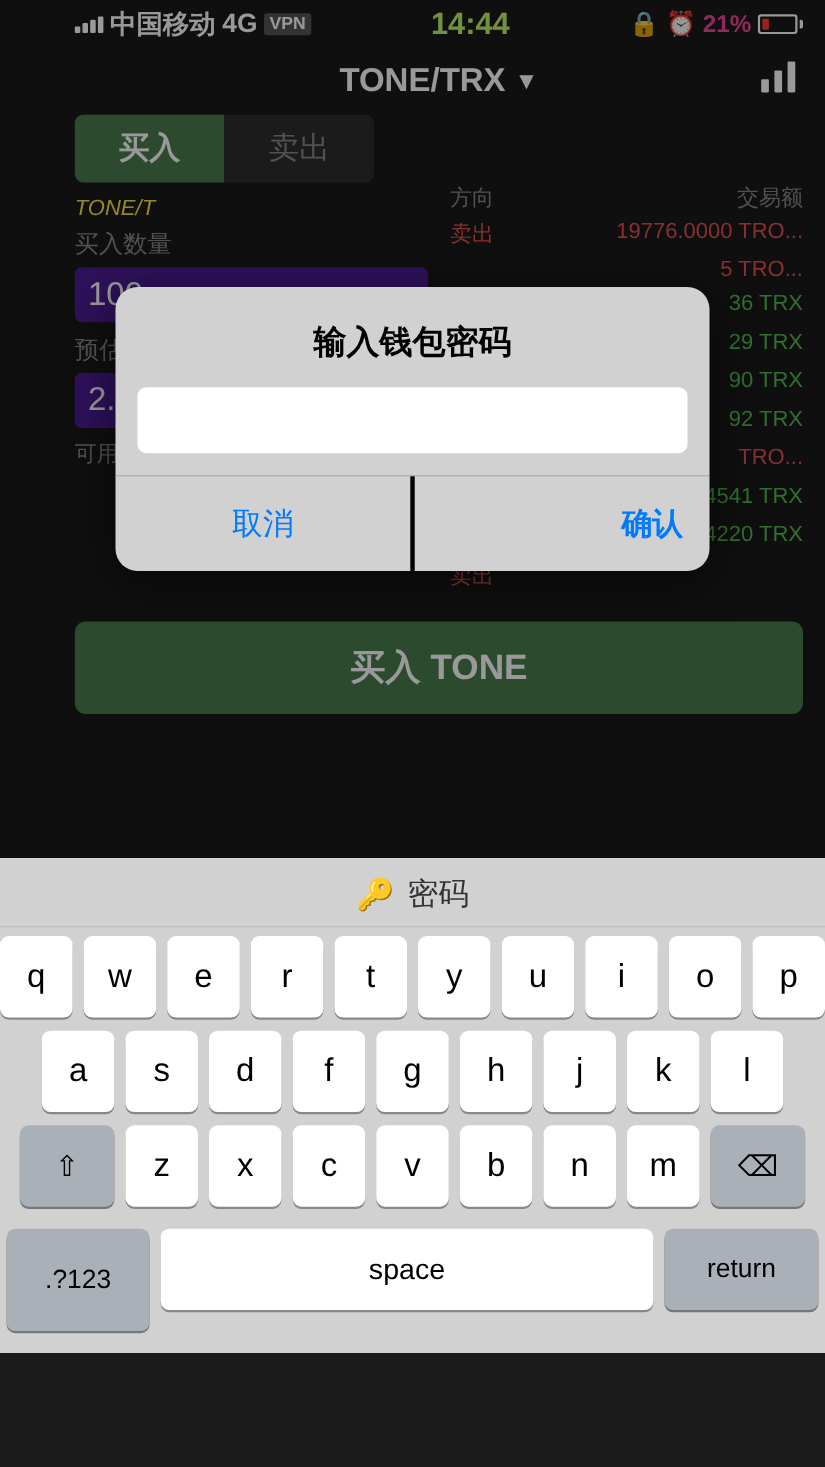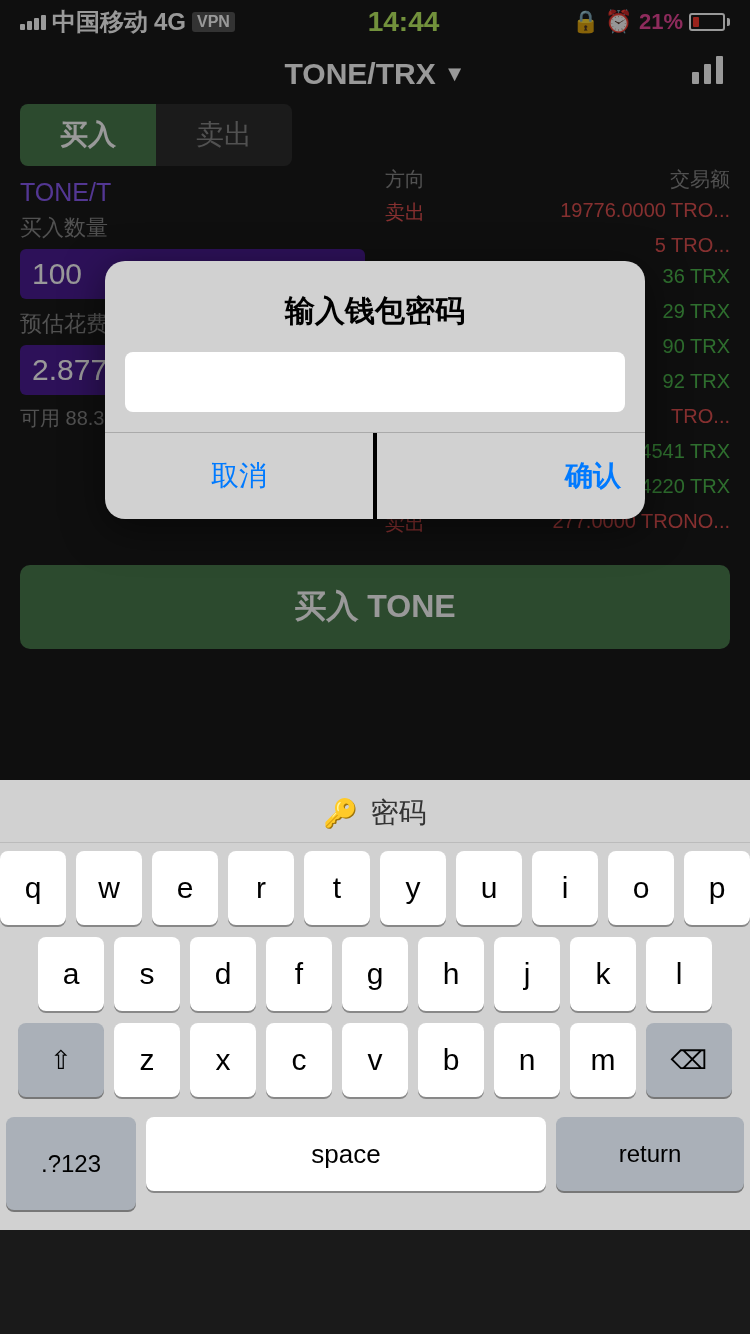--- a/index.html
+++ b/index.html
@@ -232,20 +232,21 @@
       border: none;
       background: transparent;
       cursor: pointer;
     }
 
     
     .app-area {
       position: relative;
       background: #1a1a1a;
       min-height: 780px;
+      padding-left: 48px;
     }
 
     
     .keyboard-area {
       background: #d1d1d1;
       padding: 0;
     }
     .keyboard-password-bar {
       background: #d1d1d1;
       display: flex;
@@ -294,21 +295,21 @@
       align-items: center;
       justify-content: center;
       box-shadow: 0 2px 0 #777;
       cursor: pointer;
       border: none;
     }
     .key-shift { width: 86px; }
     .key-backspace { width: 86px; }
     .key-123 { width: 130px; }
     .key-space { flex: 1; }
-    .key-return { width: 188px; }
+    .key-return { width: 140px; }
     .bottom-row {
       display: flex;
       gap: 10px;
       padding: 0 6px 20px;
     }
   </style>
 </head>
 <body>
 
 <div class="app-area">
@@ -353,21 +354,21 @@
     </div>
   </div>
 
   <div style="display:flex; padding: 0 20px 10px; gap: 20px; align-items: flex-start;">
 
     <div style="flex:1;">
       <div class="trade-tabs" style="padding:0 0 12px 0;">
         <button class="tab-buy">买入</button>
         <button class="tab-sell">卖出</button>
       </div>
-      <div class="trade-label" style="font-size:25px;color:#8b5cf6;margin-bottom:6px;">TONE/T</div>
+      <div class="trade-label" style="font-size:20px;color:#fde047;margin-bottom:6px;font-style:italic;">TONE/T</div>
       <div class="trade-label">买入数量</div>
       <div class="trade-input-row">
         <span class="trade-input-value">100</span>
       </div>
       <div class="trade-label">预估花费</div>
       <div class="trade-input-row">
         <span class="trade-input-value">2.877793</span>
         <span class="trade-input-unit">TRX</span>
       </div>
       <div class="available-text">可用 88.330359 TRX</div>
@@ -410,21 +411,20 @@
         <div class="table-row">
           <span class="dir-buy">买入</span>
           <span class="amount-green">5.4541 TRX</span>
         </div>
         <div class="table-row">
           <span class="dir-buy">买入</span>
           <span class="amount-green">144.4220 TRX</span>
         </div>
         <div class="table-row">
           <span class="dir-sell">卖出</span>
-          <span class="amount-red">277.0000 TRONO...</span>
         </div>
       </div>
     </div>
   </div>
 
   <div class="buy-btn-wrap">
     <button class="buy-btn">买入 TONE</button>
   </div>
 
   <div class="dialog-overlay">

